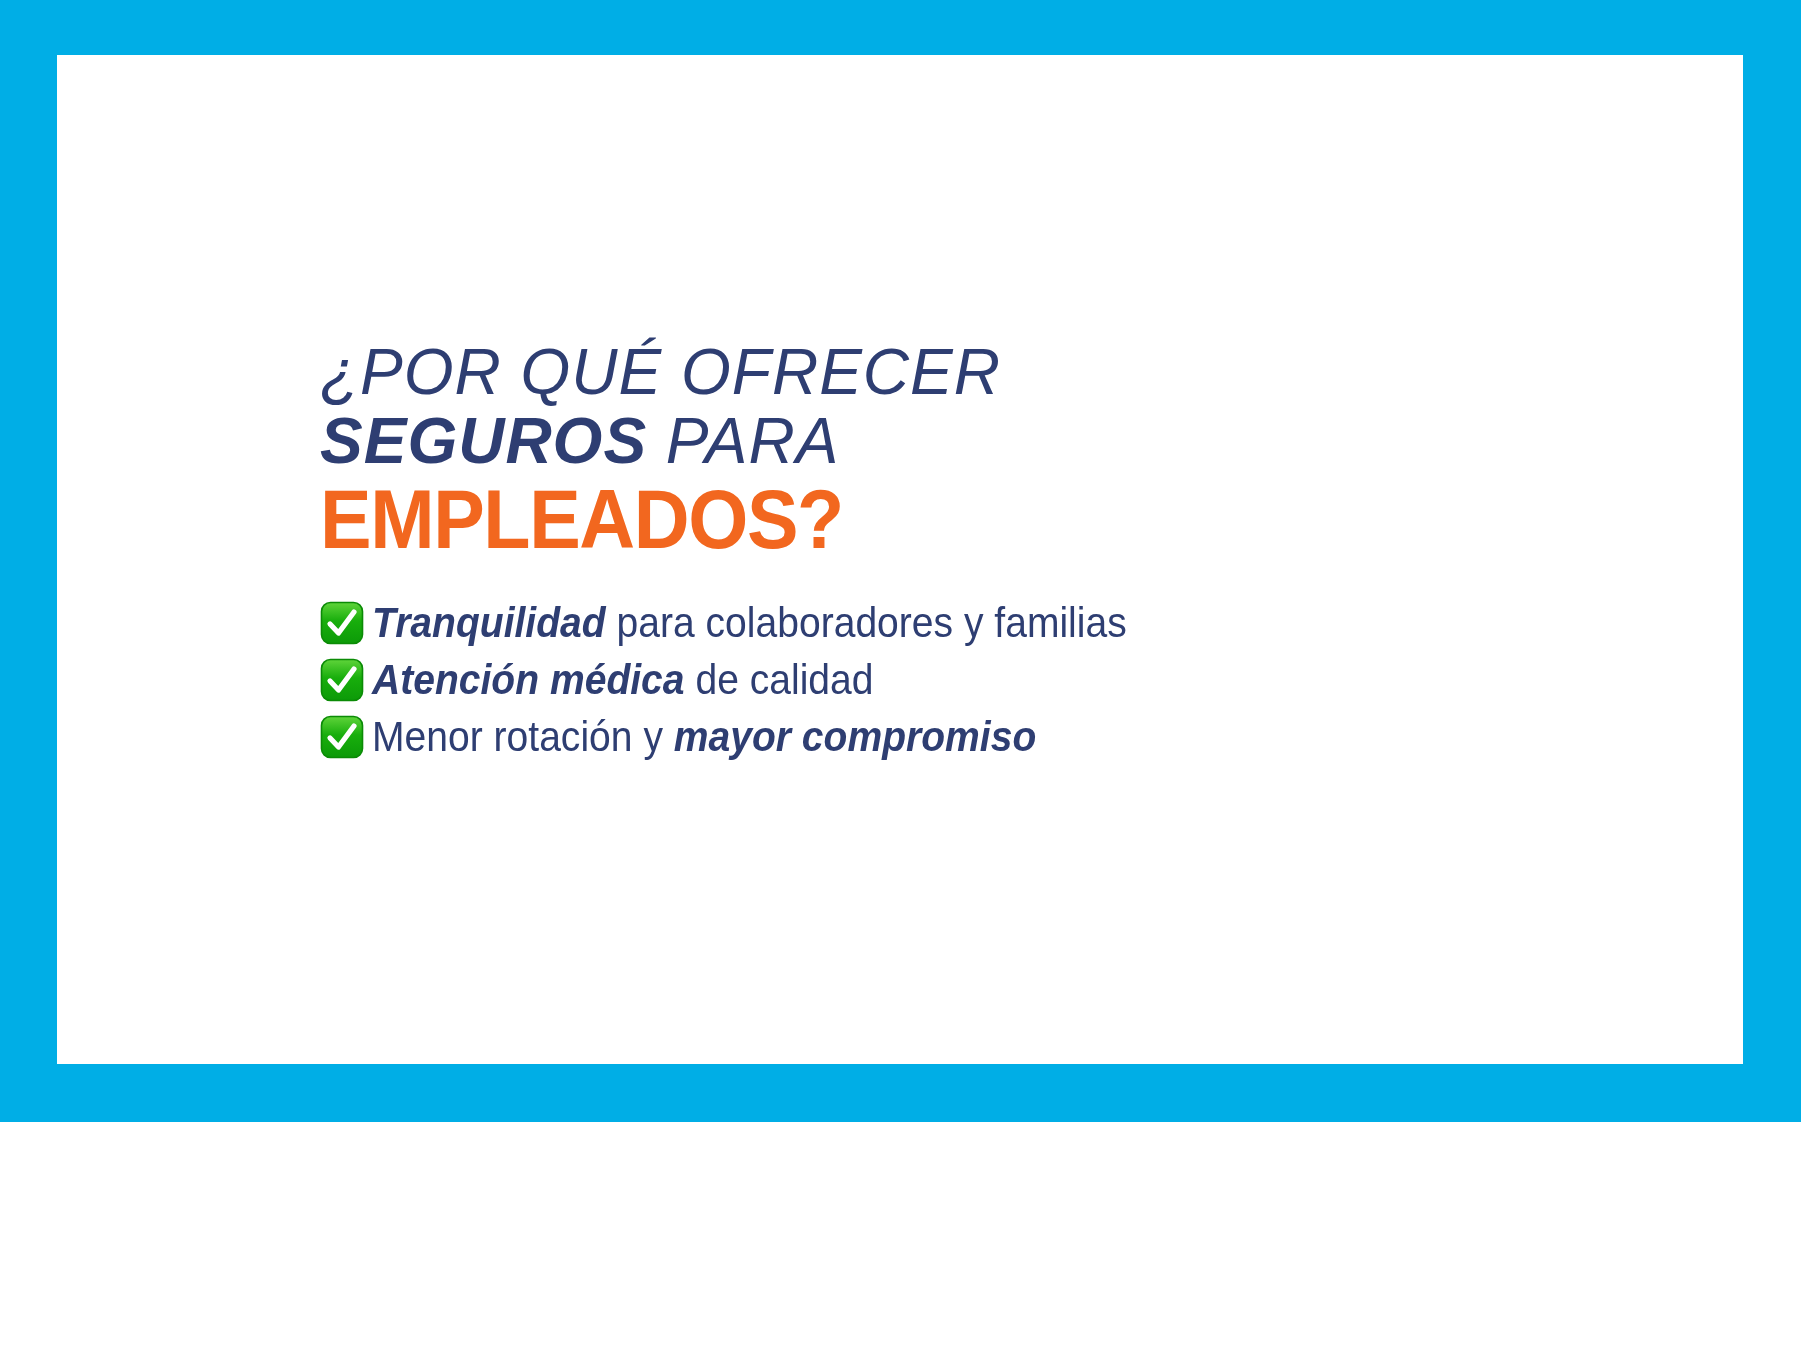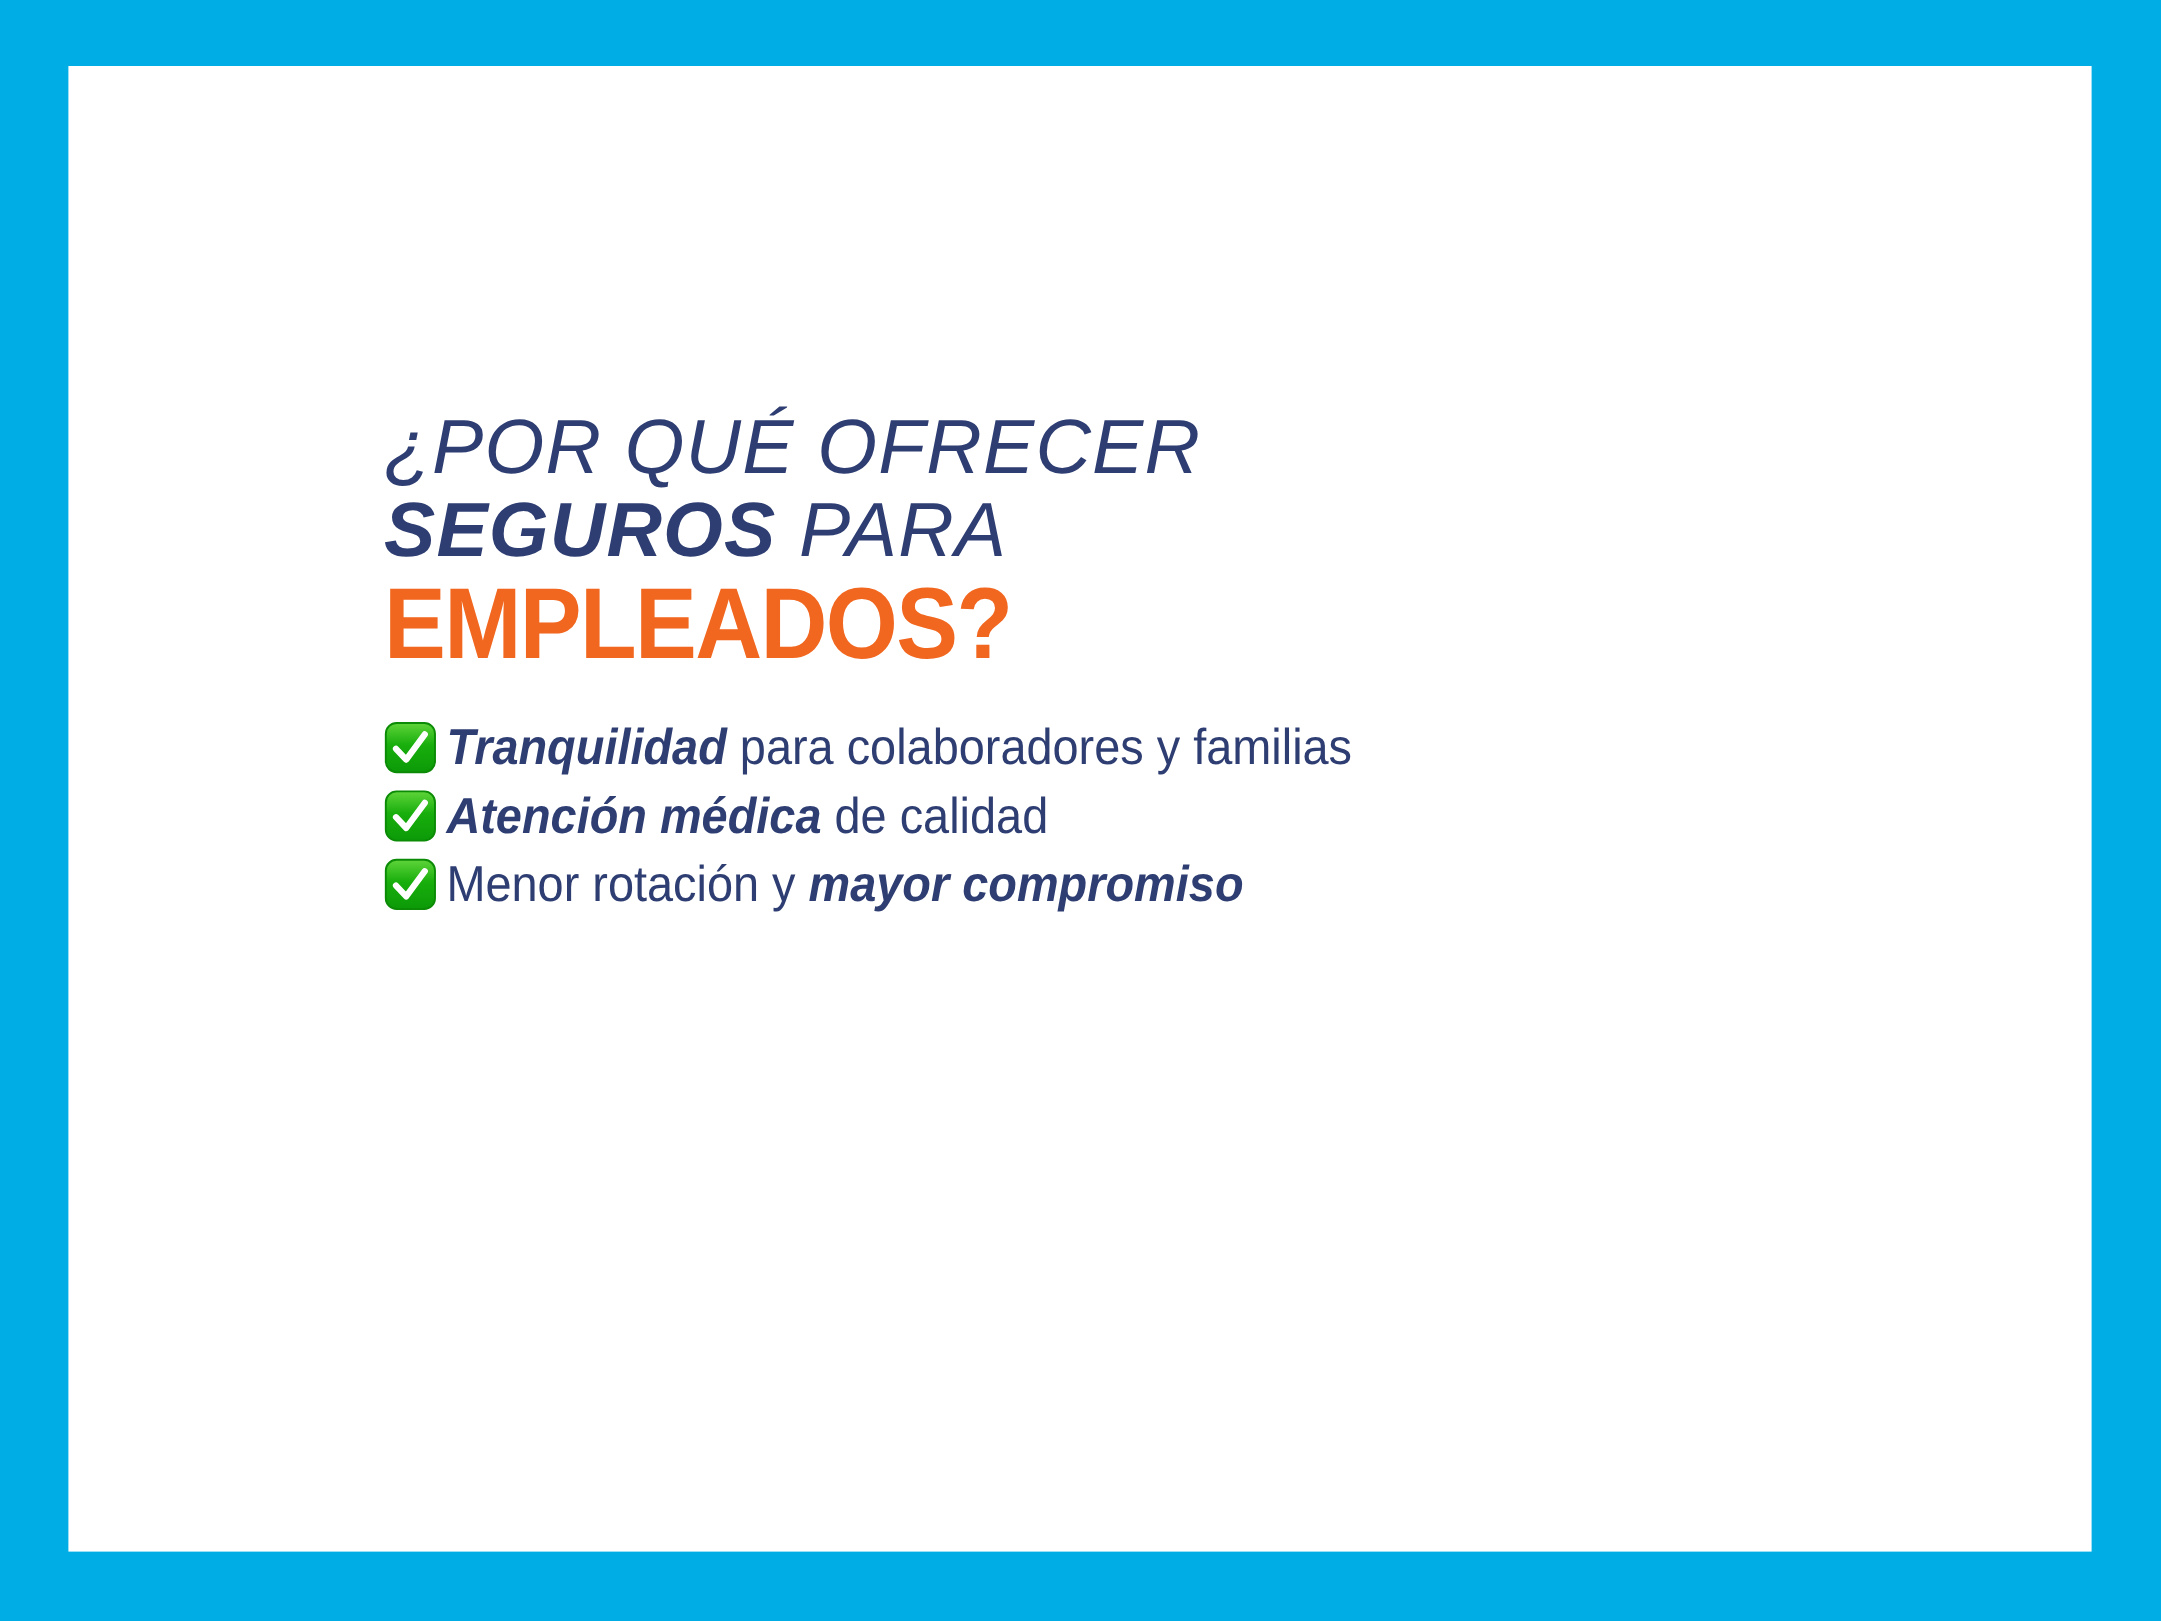--- a/index.html
+++ b/index.html
@@ -10,21 +10,21 @@
     width: 1801px;
     height: 1351px;
     background: #ffffff;
     font-family: "Liberation Sans", sans-serif;
     overflow: hidden;
   }
 
   #slide {
     position: relative;
     width: 1801px;
-    height: 1351px;
+    height: 1122px;
     background: var(--border-color, #00AEE6);
     box-sizing: border-box;
   }
 
   #canvas {
     position: absolute;
     left: 57px;
     top: 55px;
     right: 58px;
     bottom: 58px;

